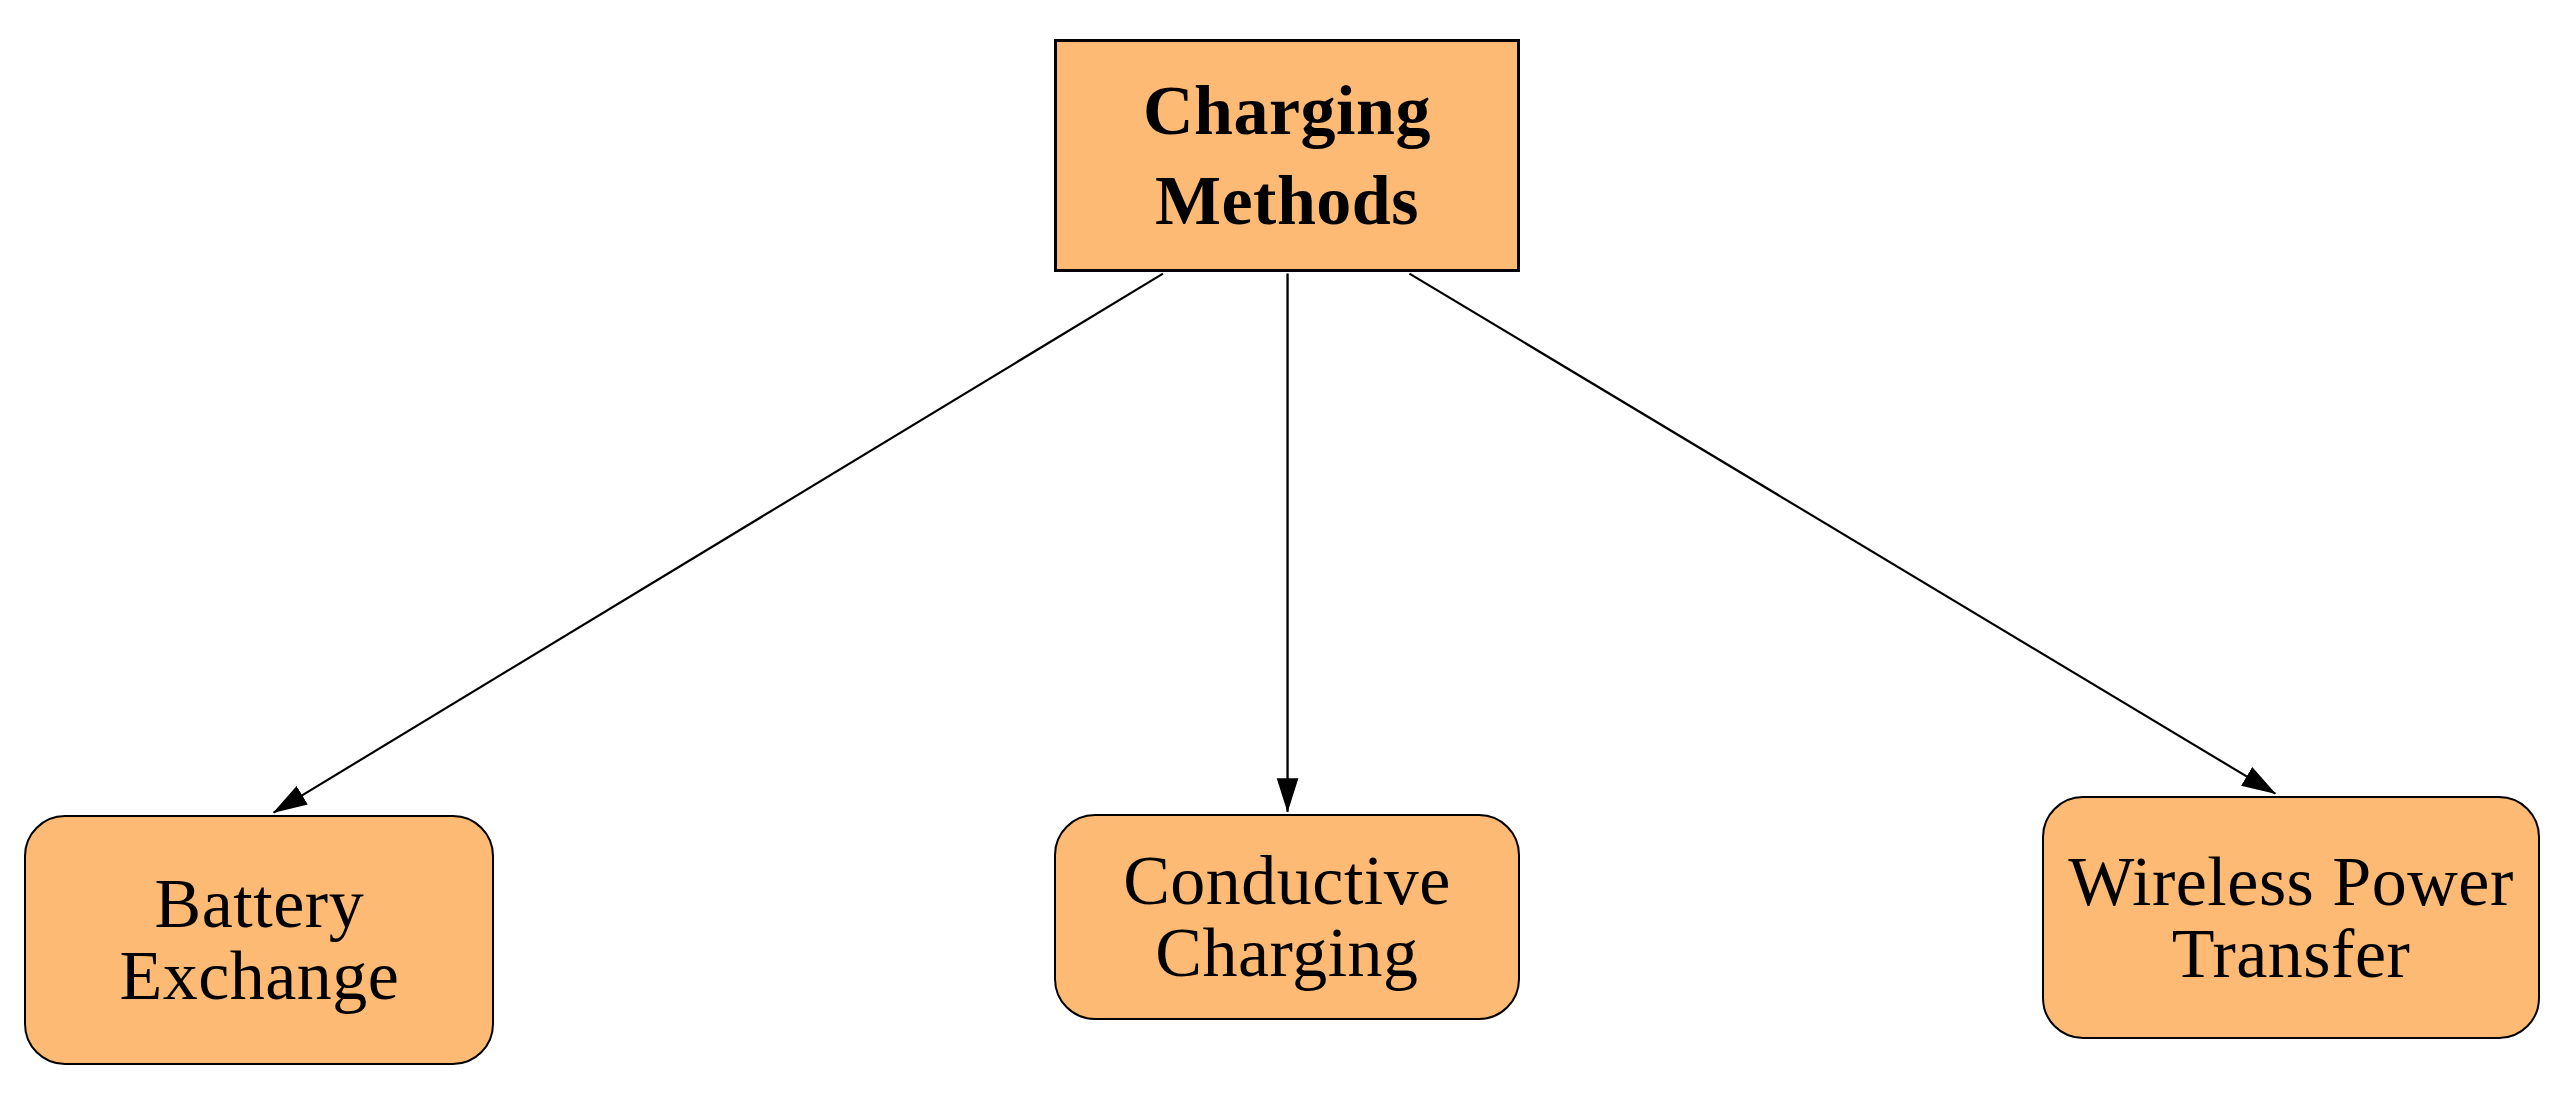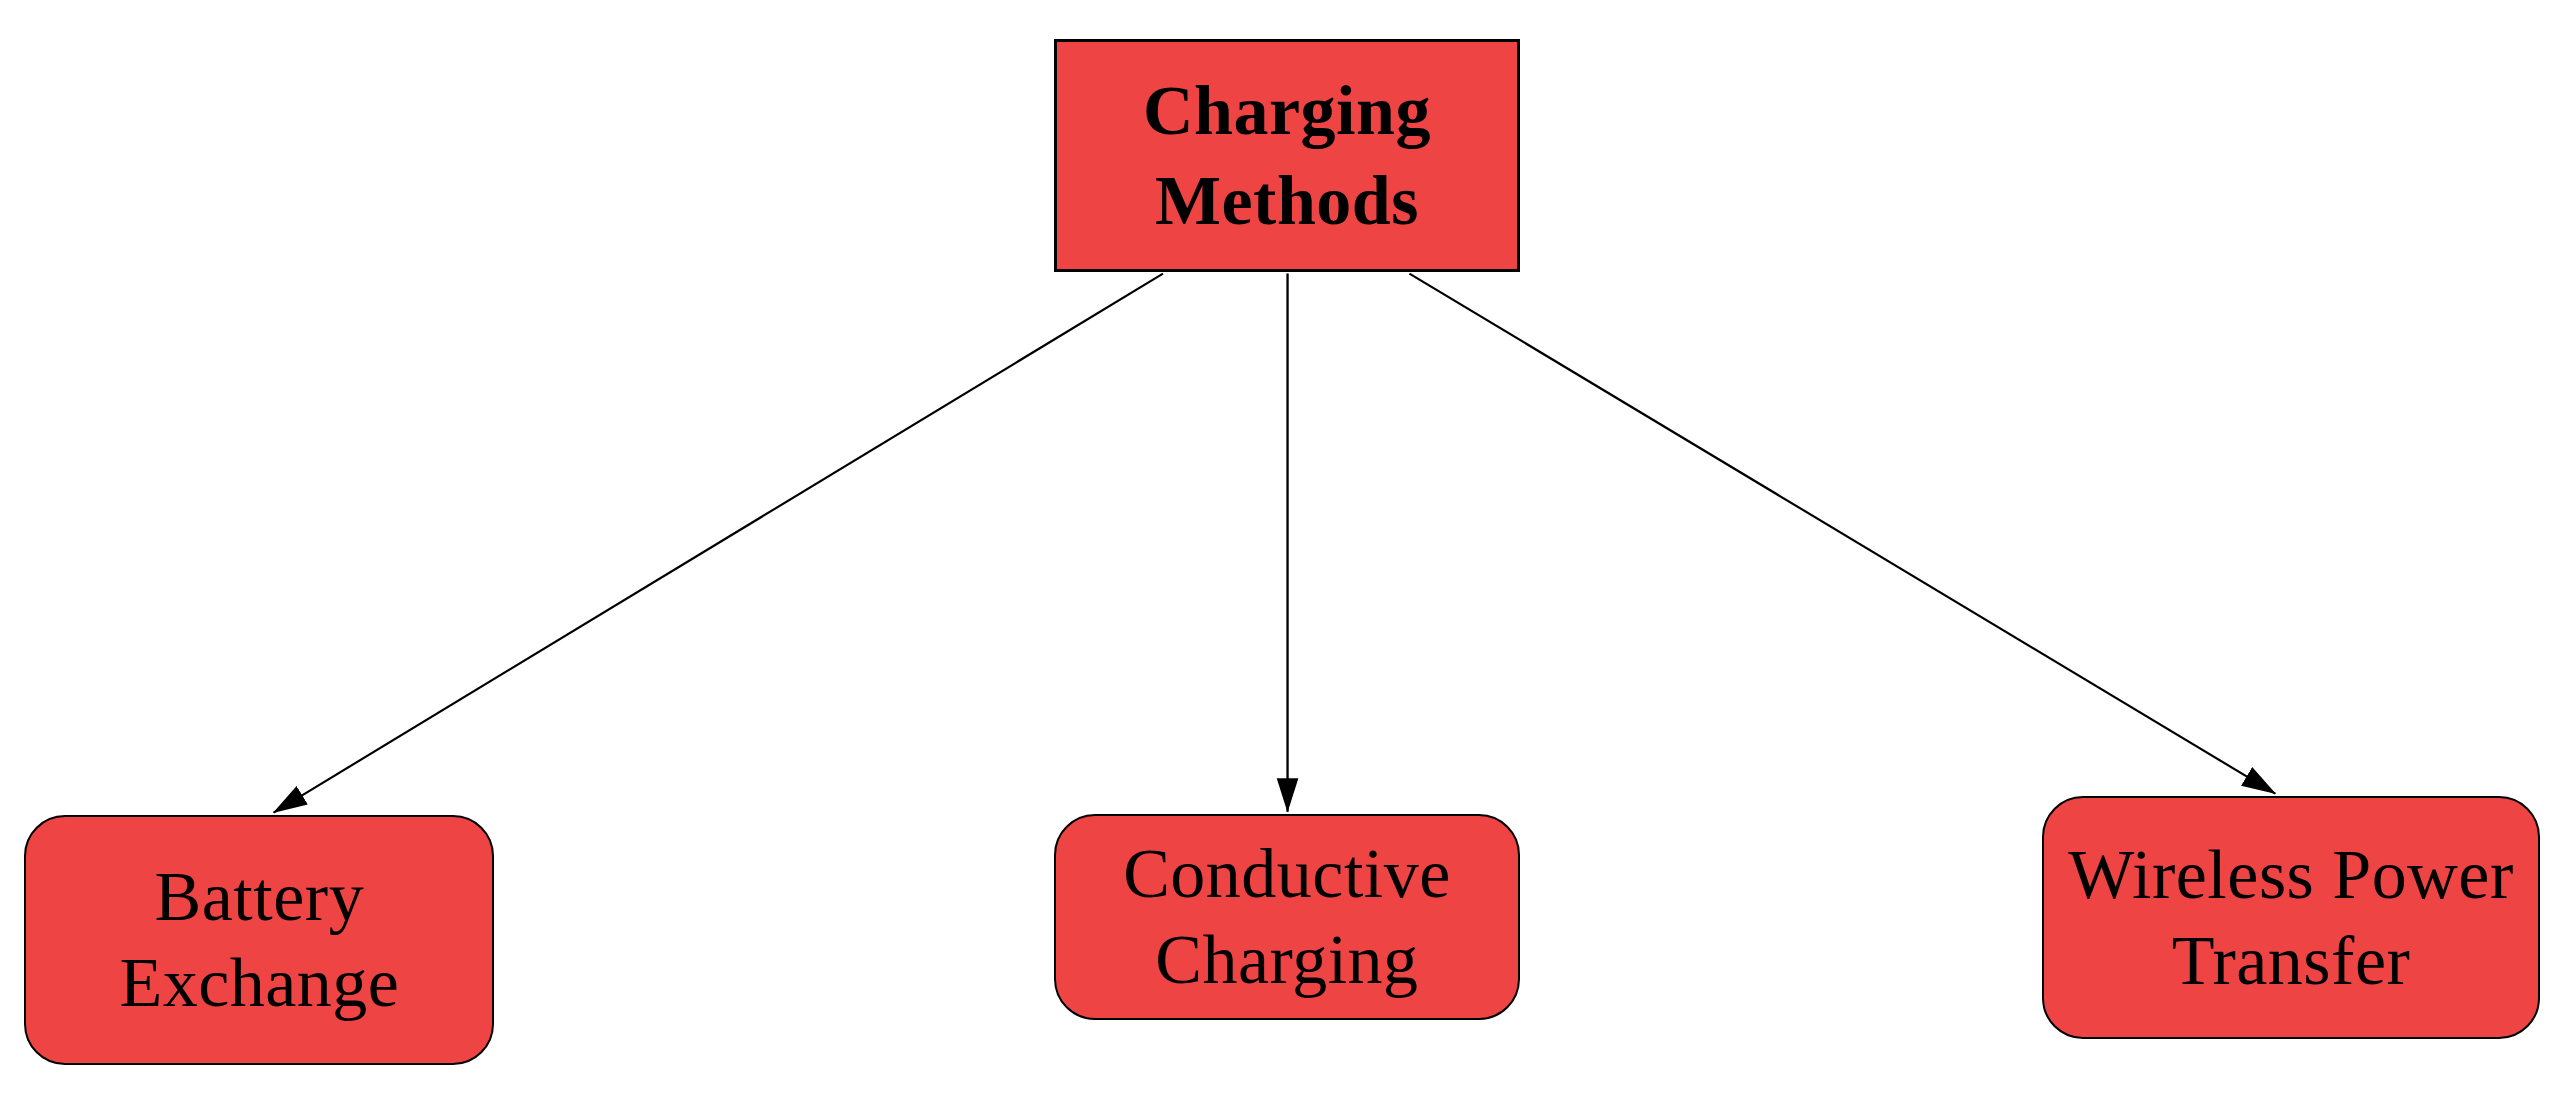--- a/index.html
+++ b/index.html
@@ -20,30 +20,30 @@
     position: absolute;
     left: 0;
     top: 0;
     width: 2576px;
     height: 1106px;
     pointer-events: none;
   }
   .node {
     position: absolute;
     box-sizing: border-box;
-    background: #ef4444;
+    background: #fdba74;
     border: 2.7px solid #000000;
     display: flex;
     align-items: center;
     justify-content: flex-end;
     text-align: center;
   }
   .node .label {
     font-size: 70px;
-    line-height: 86px;
+    line-height: 72px;
     letter-spacing: 0.5px;
   }
   .node-root {
     left: 1054px;
     top: 39px;
     width: 466px;
     height: 233px;
     border-width: 3.6px;
     border-radius: 0;
     padding: 0 9px;

